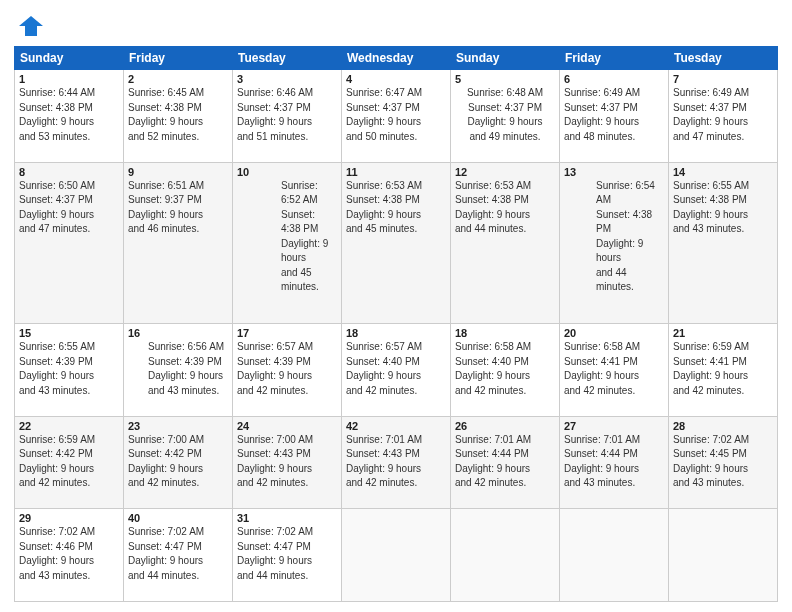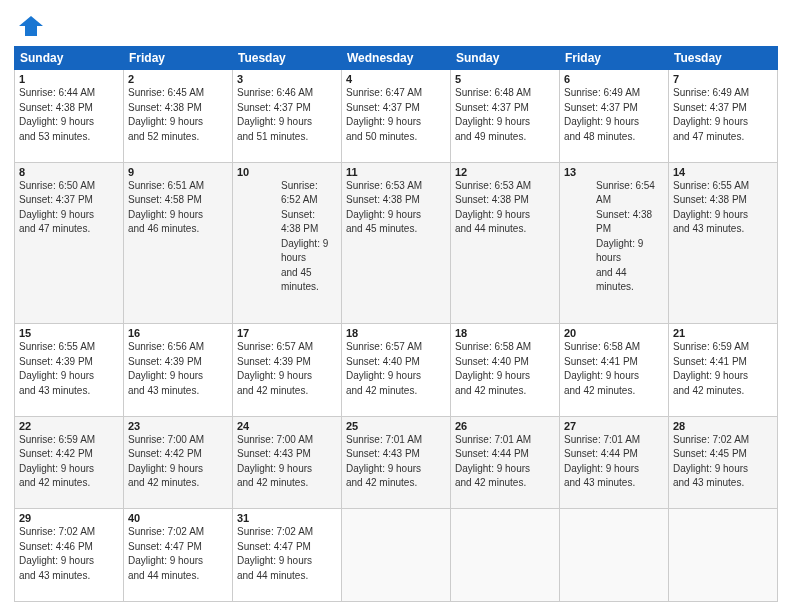--- a/index.html
+++ b/index.html
@@ -157,21 +157,21 @@
           </td>
           <td>
             <span class="day-num">4</span>
             <div class="day-info" style="white-space: pre-line;">Sunrise: 6:47 AM
 Sunset: 4:37 PM
 Daylight: 9 hours
 and 50 minutes.</div>
           </td>
           <td>
             <span class="day-num">5</span>
-            <div class="day-info" style="white-space: pre-line;">Sunrise: 6:48 AM
+            <div class="day-info" style="white-space: pre-line; text-align: center;">Sunrise: 6:48 AM
 Sunset: 4:37 PM
 Daylight: 9 hours
 and 49 minutes.</div>
           </td>
           <td>
             <span class="day-num">6</span>
             <div class="day-info" style="white-space: pre-line;">Sunrise: 6:49 AM
 Sunset: 4:37 PM
 Daylight: 9 hours
 and 48 minutes.</div>
@@ -188,21 +188,21 @@
           <td>
             <span class="day-num">8</span>
             <div class="day-info" style="white-space: pre-line;">Sunrise: 6:50 AM
 Sunset: 4:37 PM
 Daylight: 9 hours
 and 47 minutes.</div>
           </td>
           <td>
             <span class="day-num">9</span>
             <div class="day-info" style="white-space: pre-line;">Sunrise: 6:51 AM
-Sunset: 4:58 PM
+Sunset: 9:37 PM
 Daylight: 9 hours
 and 46 minutes.</div>
           </td>
           <td>
             <span class="day-num">10</span>
             <div class="day-info" style="white-space: pre-line; margin-left: 44px;">Sunrise: 6:52 AM
 Sunset: 4:38 PM
 Daylight: 9 hours
 and 45 minutes.</div>
           </td>
@@ -238,21 +238,21 @@
         <tr>
           <td>
             <span class="day-num">15</span>
             <div class="day-info" style="white-space: pre-line;">Sunrise: 6:55 AM
 Sunset: 4:39 PM
 Daylight: 9 hours
 and 43 minutes.</div>
           </td>
           <td>
             <span class="day-num">16</span>
-            <div class="day-info" style="white-space: pre-line;">Sunrise: 6:56 AM
+            <div class="day-info" style="white-space: pre-line; margin-left: 20px;">Sunrise: 6:56 AM
 Sunset: 4:39 PM
 Daylight: 9 hours
 and 43 minutes.</div>
           </td>
           <td>
             <span class="day-num">17</span>
             <div class="day-info" style="white-space: pre-line;">Sunrise: 6:57 AM
 Sunset: 4:39 PM
 Daylight: 9 hours
 and 42 minutes.</div>
@@ -302,21 +302,21 @@
 and 42 minutes.</div>
           </td>
           <td>
             <span class="day-num">24</span>
             <div class="day-info" style="white-space: pre-line;">Sunrise: 7:00 AM
 Sunset: 4:43 PM
 Daylight: 9 hours
 and 42 minutes.</div>
           </td>
           <td>
-            <span class="day-num">25</span>
+            <span class="day-num">42</span>
             <div class="day-info" style="white-space: pre-line;">Sunrise: 7:01 AM
 Sunset: 4:43 PM
 Daylight: 9 hours
 and 42 minutes.</div>
           </td>
           <td>
             <span class="day-num">26</span>
             <div class="day-info" style="white-space: pre-line;">Sunrise: 7:01 AM
 Sunset: 4:44 PM
 Daylight: 9 hours

